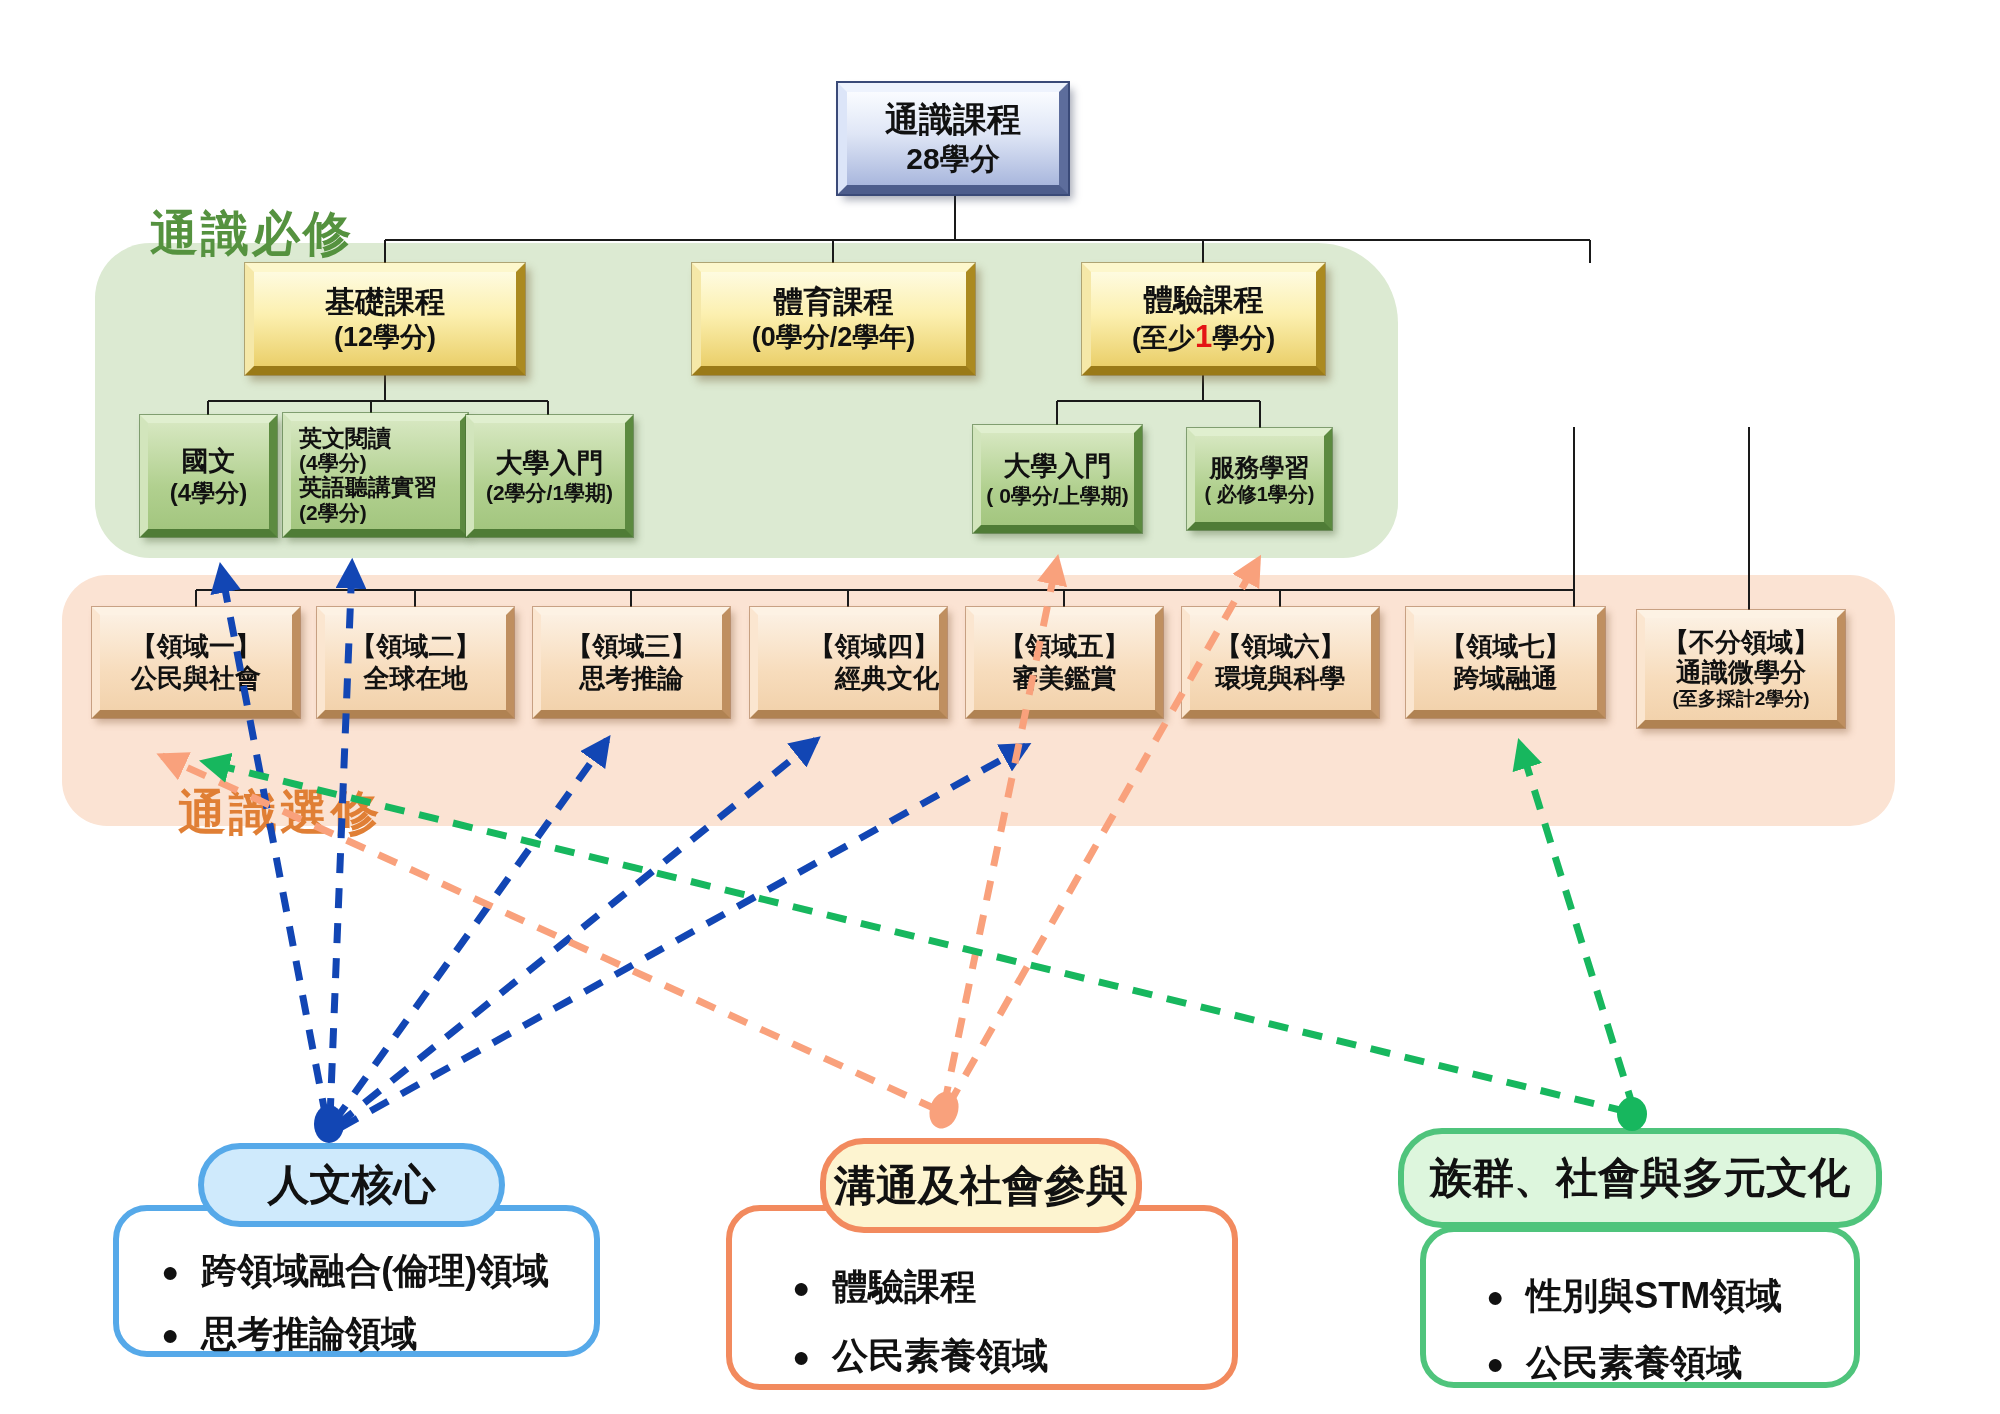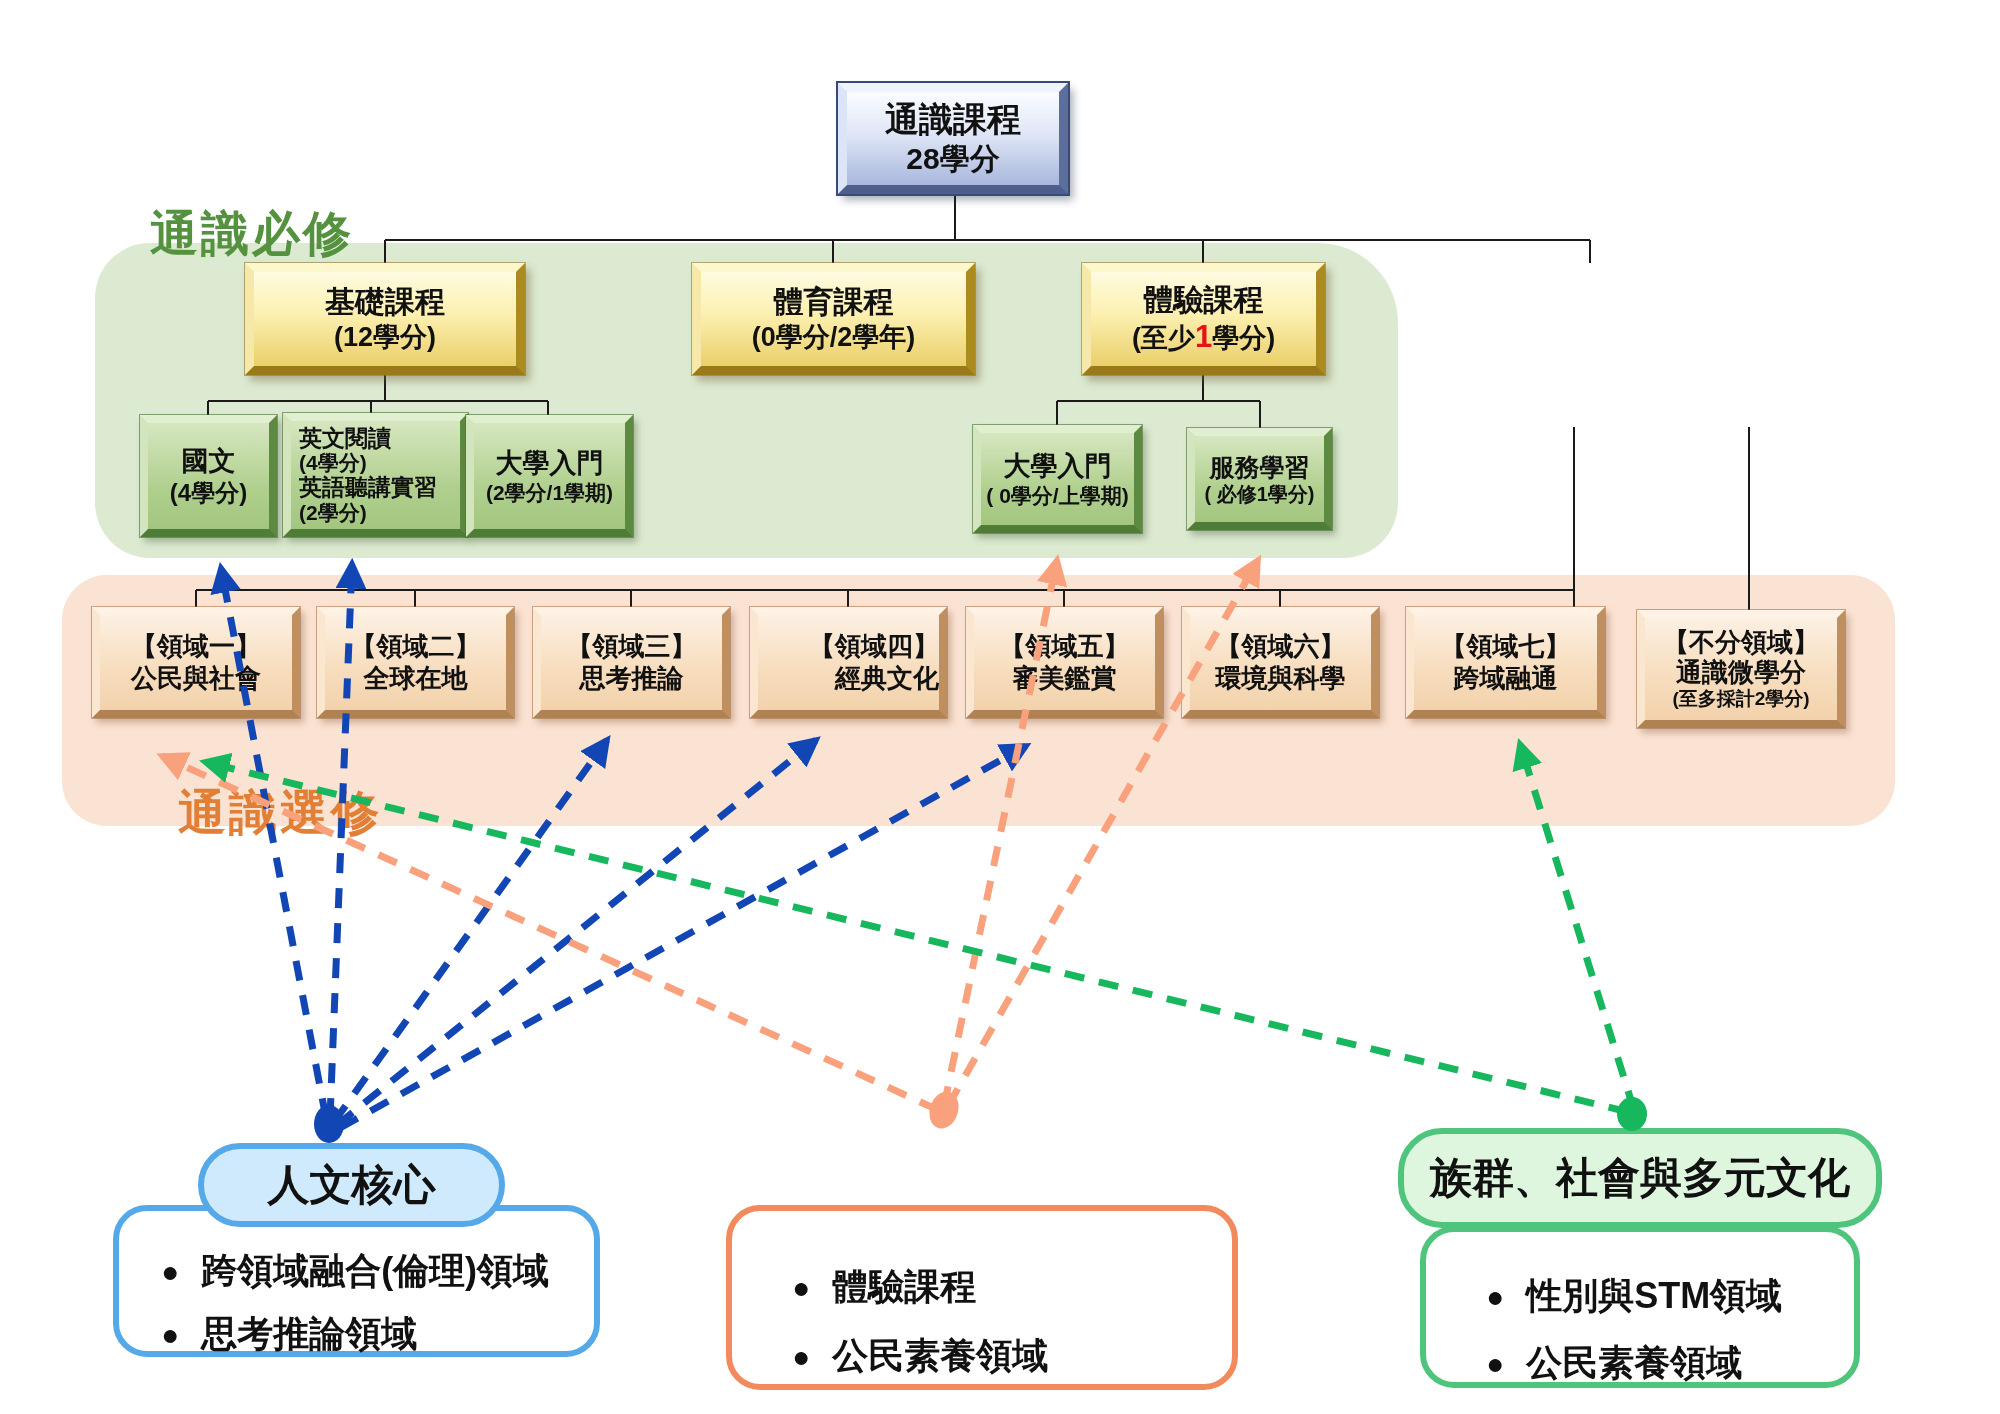--- a/index.html
+++ b/index.html
@@ -249,20 +249,21 @@
       <li>
           <span class="dot">●</span>
           <span>體驗課程</span>
         </li>
       <li>
           <span class="dot">●</span>
           <span>公民素養領域</span>
         </li>
     </ul>
   </div>
+  <div class="prog-title" id="p2-title">溝通及社會參與</div>
 
   <div class="prog-body" id="p3-body">
     <ul>
       <li>
           <span class="dot">●</span>
           <span>性別與STM領域</span>
         </li>
       <li>
           <span class="dot">●</span>
           <span>公民素養領域</span>

